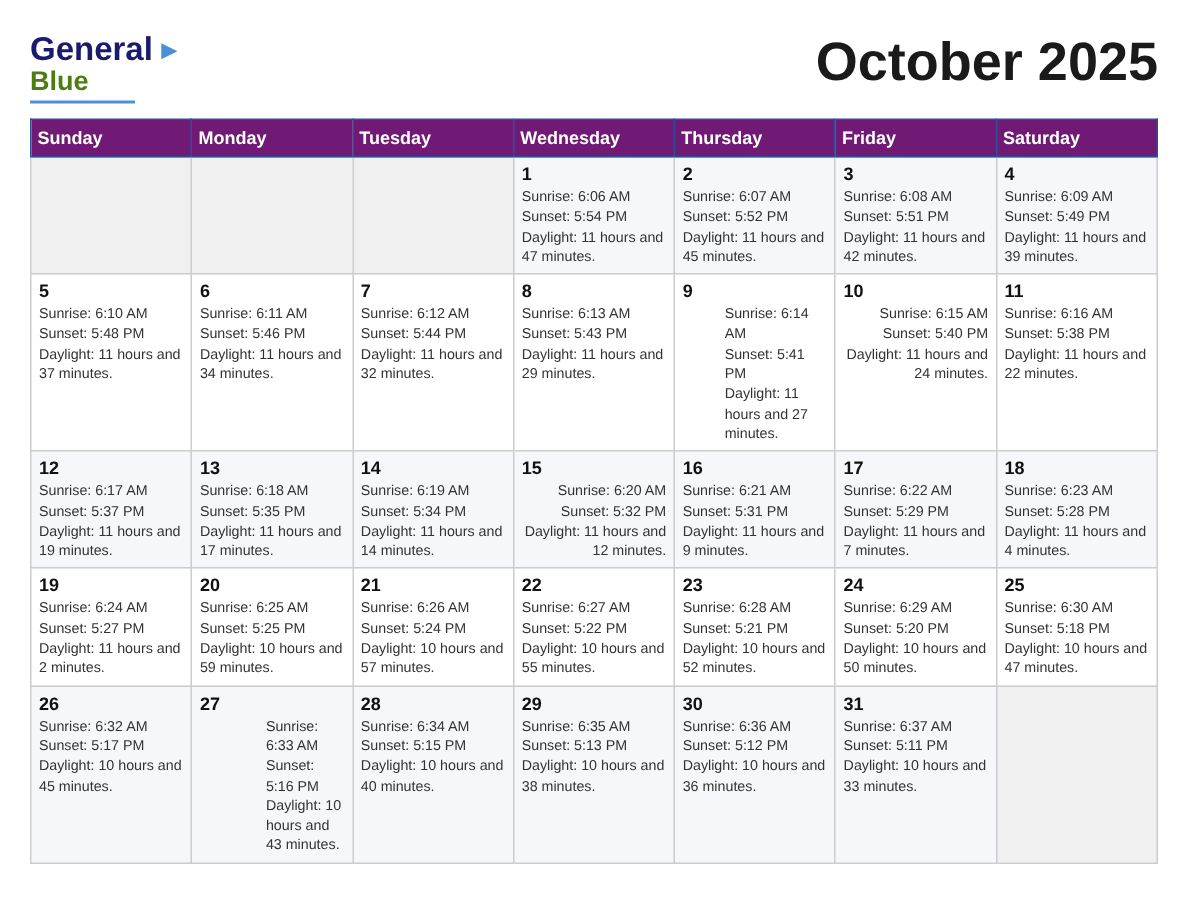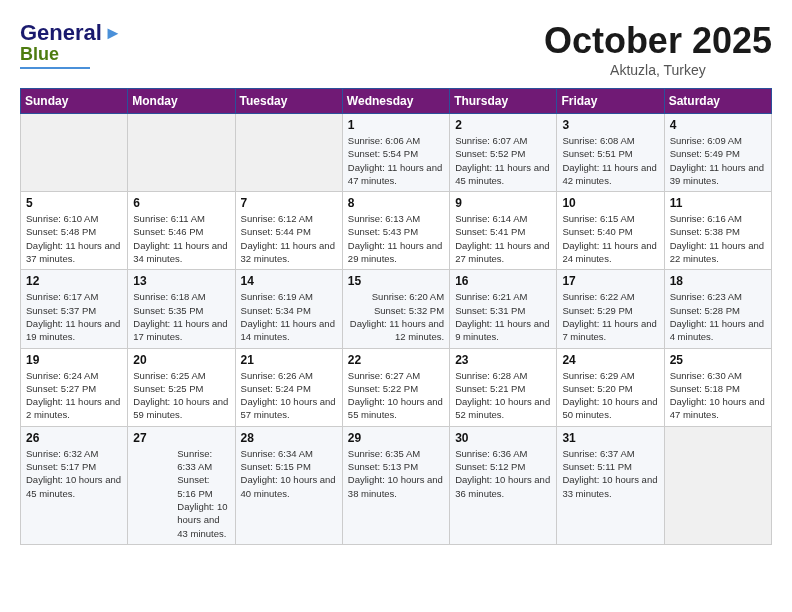--- a/index.html
+++ b/index.html
@@ -104,21 +104,20 @@
   <div class="logo">
     <div class="logo-text">
       <span>General</span>
       <span class="logo-bird">►</span>
     </div>
     <div style="color:#4d7c0f;font-size:18px;font-weight:bold;margin-top:-2px;">Blue</div>
     <div class="logo-line"></div>
   </div>
   <div class="title-area">
     <div class="month-title">October 2025</div>
-    <div class="subtitle">Aktuzla, Turkey</div>
   </div>
 </div>
 
 <table class="calendar">
   <thead>
     <tr>
     <th>Sunday</th>
         <th>Monday</th>
         <th>Tuesday</th>
         <th>Wednesday</th>
@@ -177,27 +176,27 @@
 Daylight: 11 hours and 32 minutes.</div>
         </td>
         <td>
           <div class="day-number">8</div>
           <div class="day-info" style="white-space: pre-line;">Sunrise: 6:13 AM
 Sunset: 5:43 PM
 Daylight: 11 hours and 29 minutes.</div>
         </td>
         <td>
           <div class="day-number">9</div>
-          <div class="day-info" style="white-space: pre-line;">Sunrise: 6:14 AM
+          <div class="day-info" style="white-space: pre-line; margin-left: 28px;">Sunrise: 6:14 AM
 Sunset: 5:41 PM
 Daylight: 11 hours and 27 minutes.</div>
         </td>
         <td>
           <div class="day-number">10</div>
-          <div class="day-info" style="white-space: pre-line;">Sunrise: 6:15 AM
+          <div class="day-info" style="white-space: pre-line; text-align: right;">Sunrise: 6:15 AM
 Sunset: 5:40 PM
 Daylight: 11 hours and 24 minutes.</div>
         </td>
         <td>
           <div class="day-number">11</div>
           <div class="day-info" style="white-space: pre-line;">Sunrise: 6:16 AM
 Sunset: 5:38 PM
 Daylight: 11 hours and 22 minutes.</div>
         </td>
       </tr>

